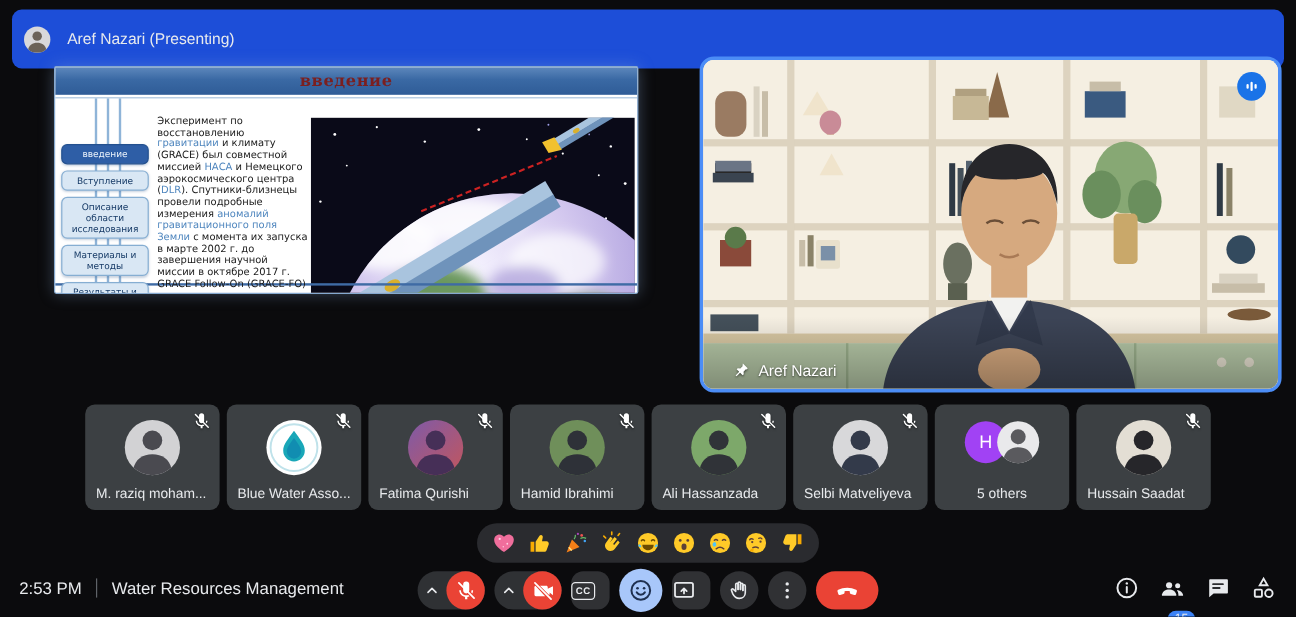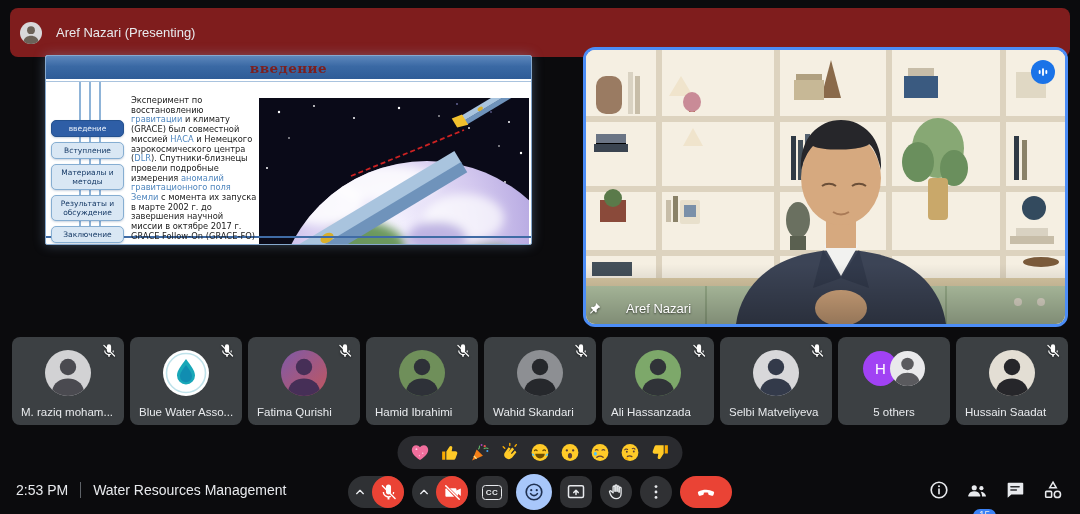--- a/index.html
+++ b/index.html
@@ -1,21 +1,21 @@
 <!DOCTYPE html>
 <html><head>
 <meta charset="utf-8">
 <style>
   html,body{margin:0;padding:0;background:#0b0b0d;}
   *{box-sizing:border-box;}
   #app{position:relative;width:1080px;height:514px;background:#0b0b0d;overflow:hidden;
        font-family:"Liberation Sans",sans-serif;color:#e8eaed;}
 
   
-  .topbar{position:absolute;left:10px;top:8px;width:1060px;height:49px;background:#7f1d1d;
+  .topbar{position:absolute;left:10px;top:8px;width:1060px;height:49px;background:#1d4ed8;
           border-radius:8px;display:flex;align-items:center;padding:0 10px;}
   .topbar-avatar{width:22px;height:22px;border-radius:50%;overflow:hidden;background:#d8d8da;
                  --pc:#6b6258;flex:0 0 22px;margin-right:14px;}
   .topbar-avatar svg{width:100%;height:100%;display:block;}
   .topbar-title{font-size:13px;font-weight:500;color:#e8eaed;}
 
   
   .slide{position:absolute;left:45px;top:55px;width:487px;height:190px;background:#fff;
          border:1px solid #86a9cf;border-radius:2px;box-shadow:0 0 12px rgba(140,175,220,.35);overflow:hidden;}
   .slide-titlebar{position:absolute;left:0;top:0;right:0;height:23px;
@@ -40,21 +40,21 @@
   .slide-cursor{position:absolute;left:405px;top:248px;width:11px;height:11px;z-index:3;}
   .slide-cursor svg{width:100%;height:100%;display:block;}
 
   
   .video{position:absolute;left:583px;top:47px;width:485px;height:280px;border:3px solid #4c8df6;
          border-radius:12px;background:#efe8da;overflow:hidden;}
   .video-scene{position:absolute;inset:0;}
   .video-scene svg{width:100%;height:100%;display:block;}
   .video-shade{position:absolute;left:0;right:0;bottom:0;height:60px;
          background:linear-gradient(transparent,rgba(0,0,0,.30));}
-  .video-label{position:absolute;left:1px;bottom:8px;display:flex;align-items:center;gap:24px;
+  .video-label{position:absolute;left:24px;bottom:8px;display:flex;align-items:center;gap:7px;
          text-shadow:0 1px 2px rgba(0,0,0,.7);}
   .video-label .icon{width:15px;height:15px;}
   .video-label .icon svg{width:100%;height:100%;display:block;filter:drop-shadow(0 1px 1px rgba(0,0,0,.6));}
   .video-name{font-size:13px;color:#fff;}
   .audio-chip{position:absolute;right:10px;top:10px;width:24px;height:24px;border-radius:50%;
          background:#1a73e8;display:flex;align-items:center;justify-content:center;}
   .audio-chip svg{width:16px;height:16px;}
 
   
   .filmstrip{position:absolute;left:0;right:0;top:337px;height:88px;display:flex;
@@ -89,21 +89,21 @@
   .ctrl-meeting{font-size:14px;color:#e8eaed;}
   .ctrl-center{position:absolute;left:50%;top:8px;transform:translateX(-50%);display:flex;
          align-items:center;gap:8px;}
   .ctrl-group{display:flex;align-items:center;height:32px;background:#2f3134;border-radius:16px;}
   .chev{width:24px;height:32px;display:flex;align-items:center;justify-content:center;}
   .chev svg{width:16px;height:16px;}
   .red-btn{width:32px;height:32px;border-radius:50%;background:#ea4335;display:flex;
          align-items:center;justify-content:center;}
   .red-btn svg{width:19px;height:19px;}
   .sq-btn{width:32px;height:32px;border-radius:10px;background:#303134;display:flex;
-         align-items:center;justify-content:center;}
+         align-items:center;justify-content:flex-start;}
   .rd-btn{width:32px;height:32px;border-radius:50%;background:#303134;display:flex;
          align-items:center;justify-content:center;}
   .sq-btn svg,.rd-btn svg{width:20px;height:20px;}
   .emoji-btn{width:36px;height:36px;border-radius:50%;background:#a8c7fa;display:flex;
          align-items:center;justify-content:center;}
   .emoji-btn svg{width:22px;height:22px;}
   .cc-glyph{width:20px;height:15px;border:1.7px solid #e8eaed;border-radius:3.5px;display:flex;
          align-items:center;justify-content:center;font-size:8px;font-weight:bold;color:#e8eaed;letter-spacing:.4px;}
   .end-btn{width:52px;height:32px;border-radius:16px;background:#ea4335;display:flex;
          align-items:center;justify-content:center;}
@@ -134,20 +134,21 @@
       <span class="slide-title">введение</span>
     </div>
     <div class="nav-lines">
       <i style="left:33px"></i>
         <i style="left:43px"></i>
         <i style="left:53px"></i>
     </div>
     <div class="slide-nav">
         <div class="nav-btn active">введение</div>
         <div class="nav-btn">Вступление</div>
+        <div class="nav-btn">Описание области исследования</div>
         <div class="nav-btn">Материалы и методы</div>
         <div class="nav-btn">Результаты и обсуждение</div>
         <div class="nav-btn">Заключение</div>
       </div>
     <div class="slide-body"><span>Эксперимент по восстановлению </span><span class="slide-link">гравитации</span><span> и климату (GRACE) был совместной миссией </span><span class="slide-link">НАСА</span><span> и Немецкого аэрокосмического центра (</span><span class="slide-link">DLR</span><span>). Спутники-близнецы провели подробные измерения </span><span class="slide-link">аномалий гравитационного поля Земли</span><span> с момента их запуска в марте 2002 г. до завершения научной миссии в октябре 2017 г. GRACE Follow-On (GRACE-FO) является продолжением миссии на почти идентичном оборудовании, запущенном в мае 2018 г. GRACE измерил изменения местного притяжения по мере того, как вода перемещается вокруг Земли из-за смены сезонов, погодных и климатических процессов.</span></div>
     <div class="slide-image">
       <svg viewBox="0 0 270 190" xmlns="http://www.w3.org/2000/svg">
         <defs>
           <radialGradient id="gEarth" cx="38%" cy="22%" r="85%">
             <stop offset="0%" stop-color="#f7f5ff"></stop>
@@ -385,36 +386,20 @@
           </svg>
         </div>
         <div class="avatar" style="background: rgb(111, 143, 90);">
           <svg viewBox="0 0 46 46" xmlns="http://www.w3.org/2000/svg">
             <circle cx="23" cy="17" r="8.2" fill="var(--pc,#444)"></circle>
             <path d="M7 41c1.6-8.2 8-12.4 16-12.4S37.4 32.8 39 41v6H7z" fill="var(--pc,#444)"></path>
           </svg>
         </div>
         <div class="tile-name">Hamid Ibrahimi</div>
       </div>
-      <div class="tile" style="--pc: #26282c;">
-        <div class="tile-mic">
-          <svg viewBox="0 0 24 24" xmlns="http://www.w3.org/2000/svg">
-            <path d="M12 14.5c1.8 0 3.2-1.4 3.2-3.2V5.2a3.2 3.2 0 0 0-6.4 0v6.1c0 1.8 1.4 3.2 3.2 3.2z" fill="#fff"></path>
-            <path d="M17.6 11.3c0 .7-.1 1.3-.4 1.9l1.3 1.3c.5-1 .8-2 .8-3.2h-1.7zM6.4 11.3H4.7c0 3.5 2.7 6.4 6.1 6.9v2.6h2.4v-2.6c.8-.1 1.6-.4 2.3-.8l-1.3-1.3c-.7.3-1.4.5-2.2.5-3.1 0-5.6-2.3-5.6-5.3z" fill="#fff"></path>
-            <path d="M4.3 3.5l16 16" stroke="#fff" stroke-width="1.8" stroke-linecap="round"></path>
-          </svg>
-        </div>
-        <div class="avatar" style="background: rgb(141, 143, 147);">
-          <svg viewBox="0 0 46 46" xmlns="http://www.w3.org/2000/svg">
-            <circle cx="23" cy="17" r="8.2" fill="var(--pc,#444)"></circle>
-            <path d="M7 41c1.6-8.2 8-12.4 16-12.4S37.4 32.8 39 41v6H7z" fill="var(--pc,#444)"></path>
-          </svg>
-        </div>
-        <div class="tile-name">Wahid Skandari</div>
-      </div>
       <div class="tile" style="--pc: #303338;">
         <div class="tile-mic">
           <svg viewBox="0 0 24 24" xmlns="http://www.w3.org/2000/svg">
             <path d="M12 14.5c1.8 0 3.2-1.4 3.2-3.2V5.2a3.2 3.2 0 0 0-6.4 0v6.1c0 1.8 1.4 3.2 3.2 3.2z" fill="#fff"></path>
             <path d="M17.6 11.3c0 .7-.1 1.3-.4 1.9l1.3 1.3c.5-1 .8-2 .8-3.2h-1.7zM6.4 11.3H4.7c0 3.5 2.7 6.4 6.1 6.9v2.6h2.4v-2.6c.8-.1 1.6-.4 2.3-.8l-1.3-1.3c-.7.3-1.4.5-2.2.5-3.1 0-5.6-2.3-5.6-5.3z" fill="#fff"></path>
             <path d="M4.3 3.5l16 16" stroke="#fff" stroke-width="1.8" stroke-linecap="round"></path>
           </svg>
         </div>
         <div class="avatar" style="background: rgb(125, 168, 106);">
           <svg viewBox="0 0 46 46" xmlns="http://www.w3.org/2000/svg">

